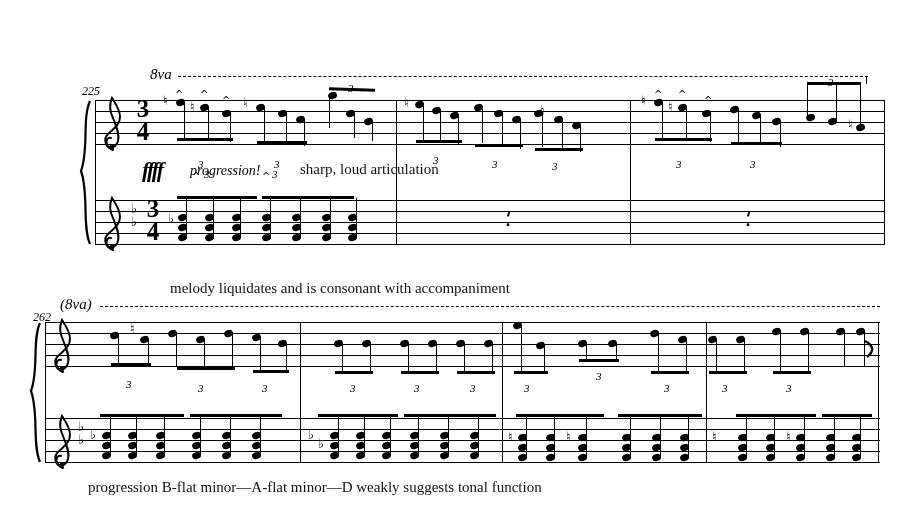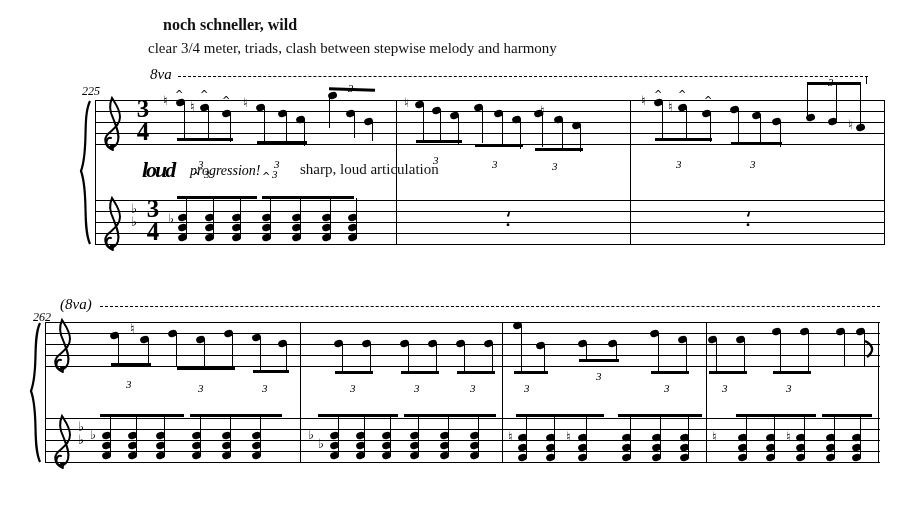--- a/index.html
+++ b/index.html
@@ -140,23 +140,23 @@
     font-family: "DejaVu Sans", sans-serif;
     font-size: 22px;
     line-height: 1;
   }
 </style>
 </head>
 <body>
 
 <div class="page">
 
-  <div class="anno bold" style="left:163px; top:16px;">noch schneller, wild</div>
-  <div class="anno" style="left:148px; top:40px;">clear 3/4 meter, triads, clash between stepwise melody and harmony</div>
   <div class="anno" style="left:300px; top:161px;">sharp, loud articulation</div>
+  <div class="anno" style="left:170px; top:280px;">melody liquidates and is consonant with accompaniment</div>
+  <div class="anno" style="left:88px; top:479px;">progression B-flat minor—A-flat minor—D weakly suggests tonal function</div>
 
   <div class="system" style="left:0; top:0; width:900px; height:260px;">
 
     <div class="measnum" style="left:82px; top:84px;">225</div>
 
     <div class="ottava" style="left:150px; top:66px;">8va</div>
     <div class="ottava-line" style="left:178px; top:76px; width:690px;"></div>
     <div class="abs" style="left:866px; top:76px; width:1px; height:8px; background:#000;"></div>
 
     <div class="staff" style="left:95px; top:100px; width:790px; height:45px;">
@@ -200,21 +200,21 @@
 
     <div class="timesig" style="left:133px; top:97px; width:20px;">
       <div>3</div>
       <div>4</div>
     </div>
     <div class="timesig" style="left:143px; top:197px; width:20px;">
       <div>3</div>
       <div>4</div>
     </div>
 
-    <div class="dyn" style="left:142px; top:157px;">loud</div>
+    <div class="dyn" style="left:142px; top:157px;">ffff</div>
     <div class="artic-word" style="left:190px; top:163px;">progression!</div>
 
     <div>
 
       <div class="accent" style="left:175px; top:90px;">^</div>
       <div class="accent" style="left:200px; top:90px;">^</div>
       <div class="accent" style="left:222px; top:96px;">^</div>
 
       <div class="accid" style="left:163px; top:94px;">♮</div>
       <div class="accid" style="left:190px; top:100px;">♮</div>

